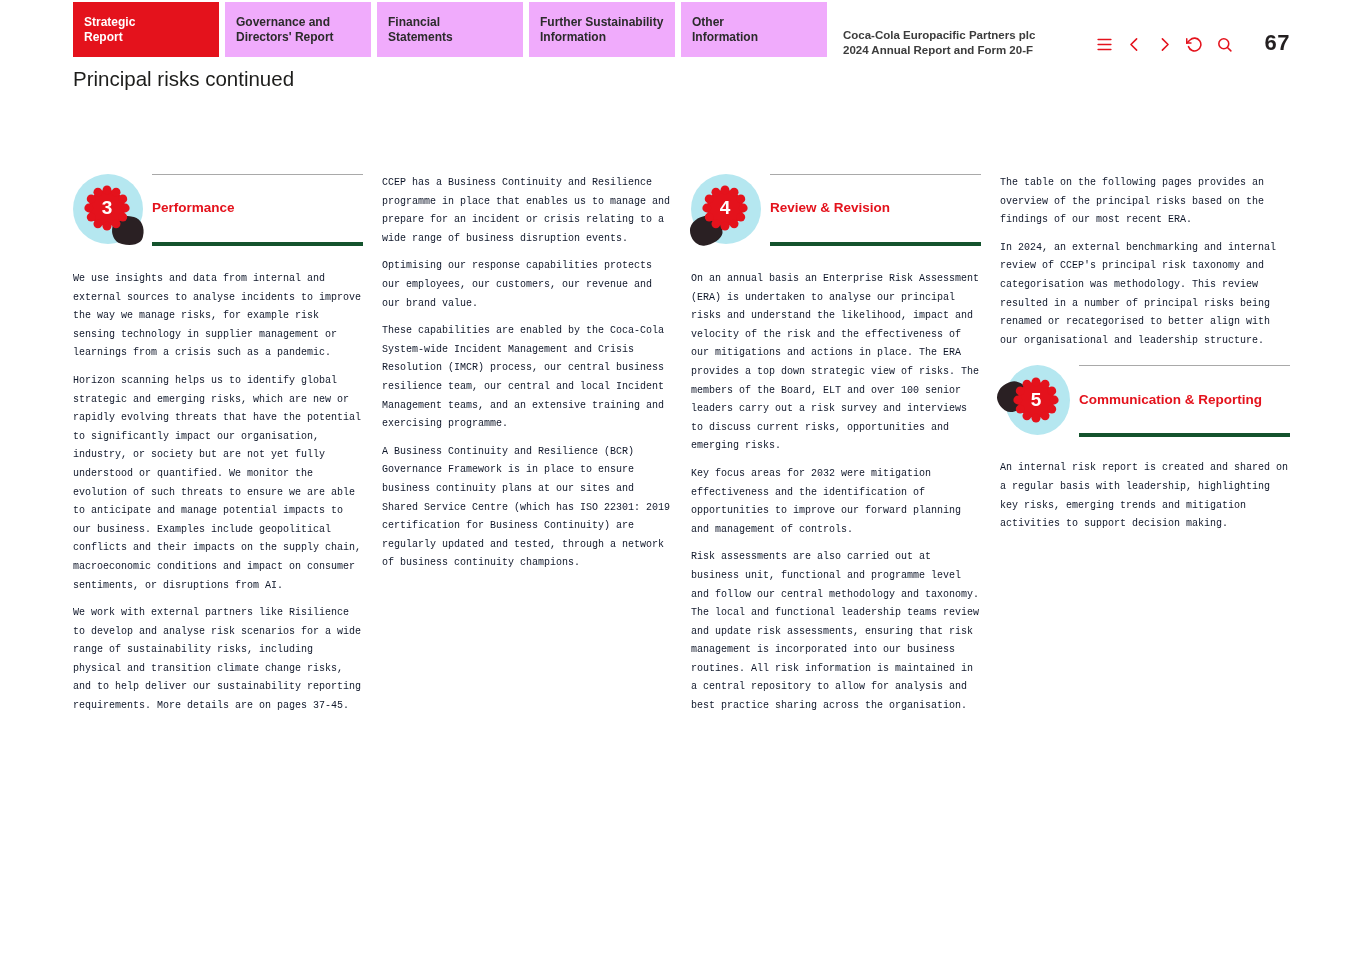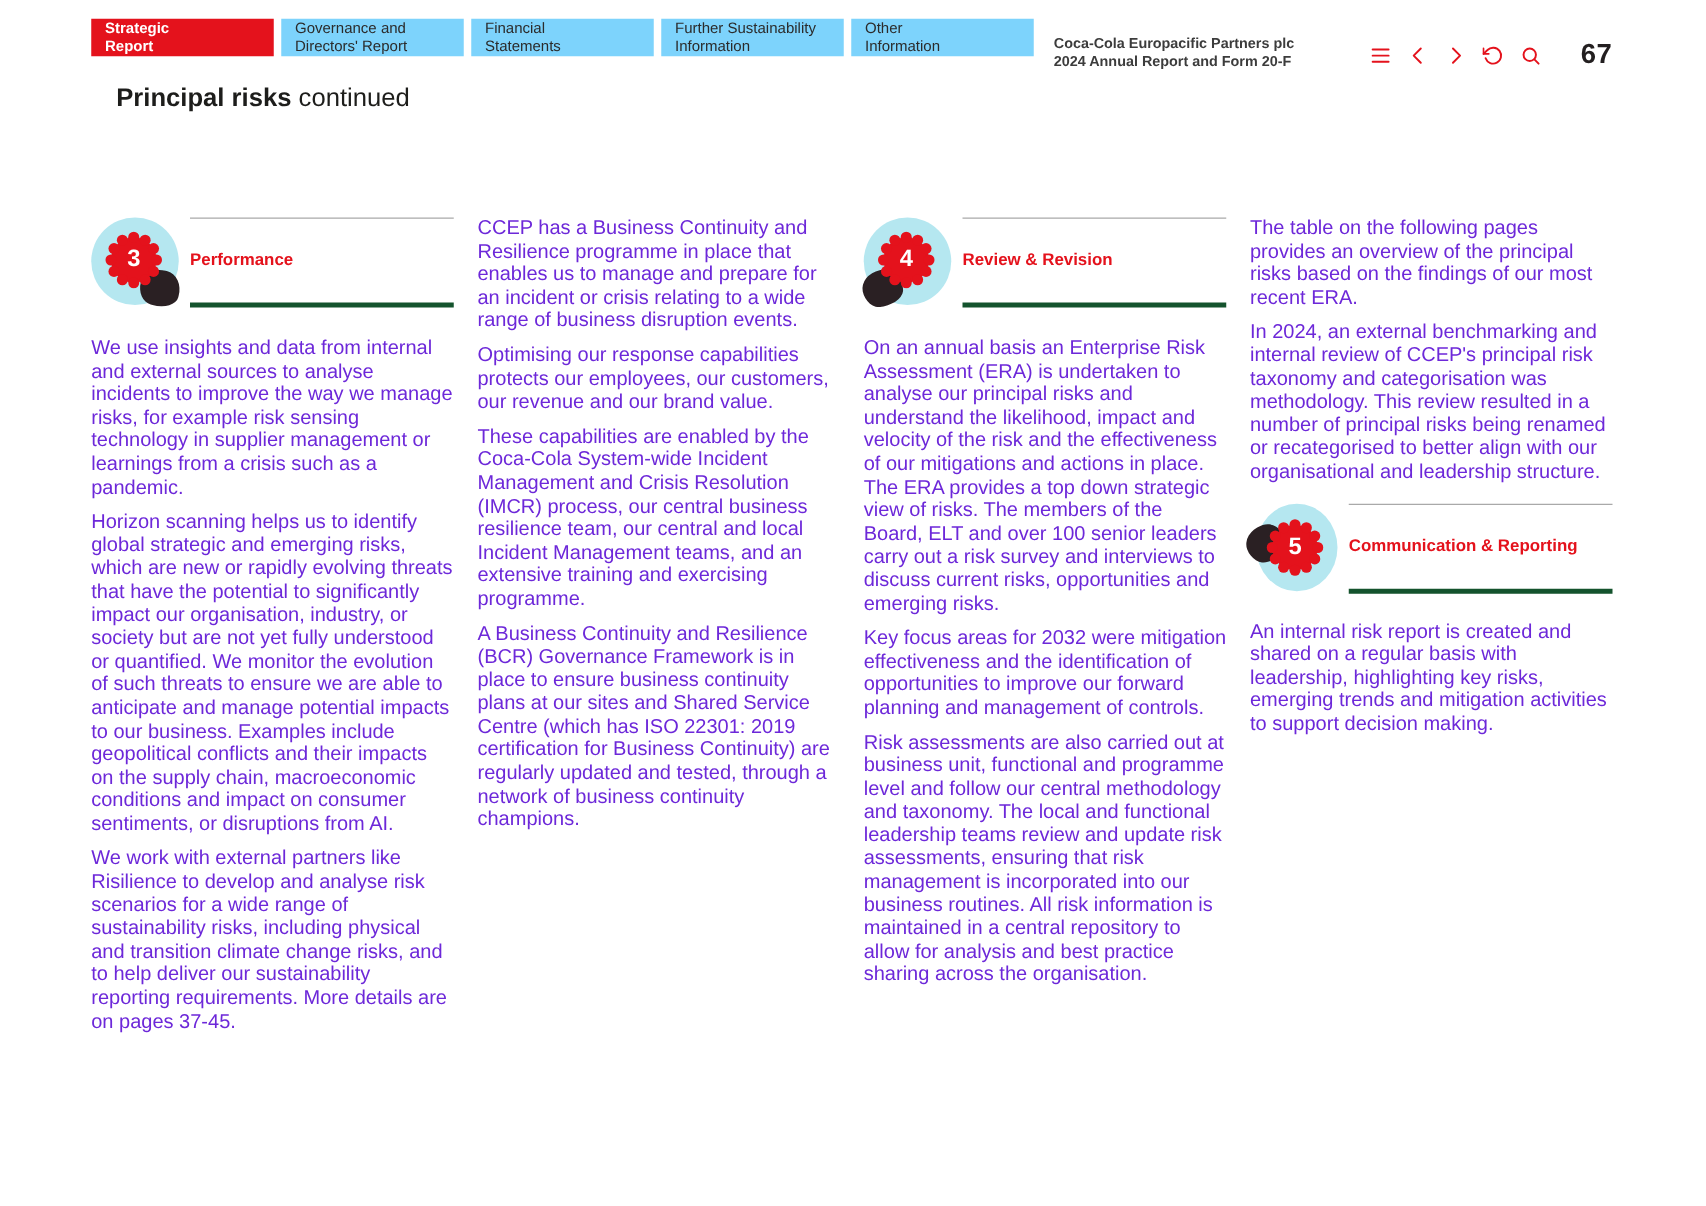--- a/index.html
+++ b/index.html
@@ -7,42 +7,42 @@
   body {
     font-family:"Liberation Sans", sans-serif;
     background:#ffffff;
     color:#262626;
     -webkit-font-smoothing:antialiased;
   }
   .page { position:relative; width:1365px; height:965px; padding:2px 75px 0 73px; overflow:hidden; background:#fff; }
 
   
   .topbar { display:flex; align-items:stretch; height:55px; }
-  .tabs { display:flex; gap:6px;align-items:center; }
+  .tabs { display:flex; gap:6px; }
   .tab {
-    width:146px; background:#7dd3fc; display:flex; align-items:center;
-    padding:0 11px; font-size:12px; line-height:1.25; color:#2b2b2b; cursor:pointer;
+    width:146px; background:#f0abfc; display:flex; align-items:center;
+    padding:0 11px; font-size:12px; line-height:1.25; color:#2b2b2b; cursor:pointer;font-weight:bold;
   }
   .tab span { display:block; }
   .tab.active { background:#e4121c; color:#fff; font-weight:bold; }
   .tab.w-narrow span { max-width:82px; }
   .tab.w-mid span { max-width:110px; }
   .tab.w-wide span { max-width:130px; }
 
   .brand { margin-left:16px; width:212px; padding-top:26px; font-size:11.5px; line-height:1.3; color:#3c3c3c;font-weight:bold; }
 
   .toolbar { margin-left:40px; display:flex; gap:12px; align-items:center; padding-top:30px; }
   .tool-btn { width:18px; height:18px; display:flex; align-items:center; justify-content:center; cursor:pointer; background:none; border:none; padding:0; }
   .tool-btn svg { width:17px; height:17px; stroke:#e4121c; stroke-width:2.2; fill:none; stroke-linecap:round; stroke-linejoin:round; display:block; }
 
   .pagenum { margin-left:auto; padding-top:28px; font-size:22px; font-weight:bold; color:#231f20; letter-spacing:0.5px;text-align:right; }
 
   
   .page-title { margin-top:10px; font-size:20.5px; color:#1d1d1b; font-weight:400; }
-  .page-title .bold { font-weight:bold;margin-left:20px; }
+  .page-title .bold { font-weight:normal; }
 
   
   .columns { margin-top:83px; display:grid; grid-template-columns:repeat(4, 290px); column-gap:19px; }
   .col { min-width:0; }
 
   .section-head { display:flex; height:72px; margin-bottom:24px; }
   .col4 .section-head { margin-top:15px; margin-bottom:22px; }
 
   .badge { position:relative; width:70px; height:70px; flex:0 0 70px; margin-right:9px; }
   .badge-circle { position:absolute; inset:0; border-radius:50%; background:#b5e7f0; }
@@ -62,21 +62,21 @@
     position:absolute; inset:0; display:flex; align-items:center; justify-content:center;
     color:#fff; font-weight:bold; font-size:19px;
   }
 
   .head-rules {
     flex:1; border-top:1px solid #a9a9a9; border-bottom:4px solid #14532d;
     display:flex; align-items:center; min-width:0;
   }
   .sec-title { color:#e4121c; font-weight:bold; font-size:13.5px; line-height:1.2; }
 
-  .body-p { font-size:16px; line-height:18.6px; margin-bottom:9px; color:#6d28d9; }
+  .body-p { font-size:10px; line-height:18.6px; margin-bottom:9px; color:#0f172a;font-family:Liberation Mono, monospace; }
   .hidden-defs { position:absolute; width:0; height:0; overflow:hidden; }
 </style>
 </head>
 <body>
 
 <svg class="hidden-defs" aria-hidden="true">
   <defs>
     <g id="rosette-shape">
       <circle cx="24" cy="24" r="19"></circle>
       <circle cx="43" cy="24" r="4.6"></circle>

